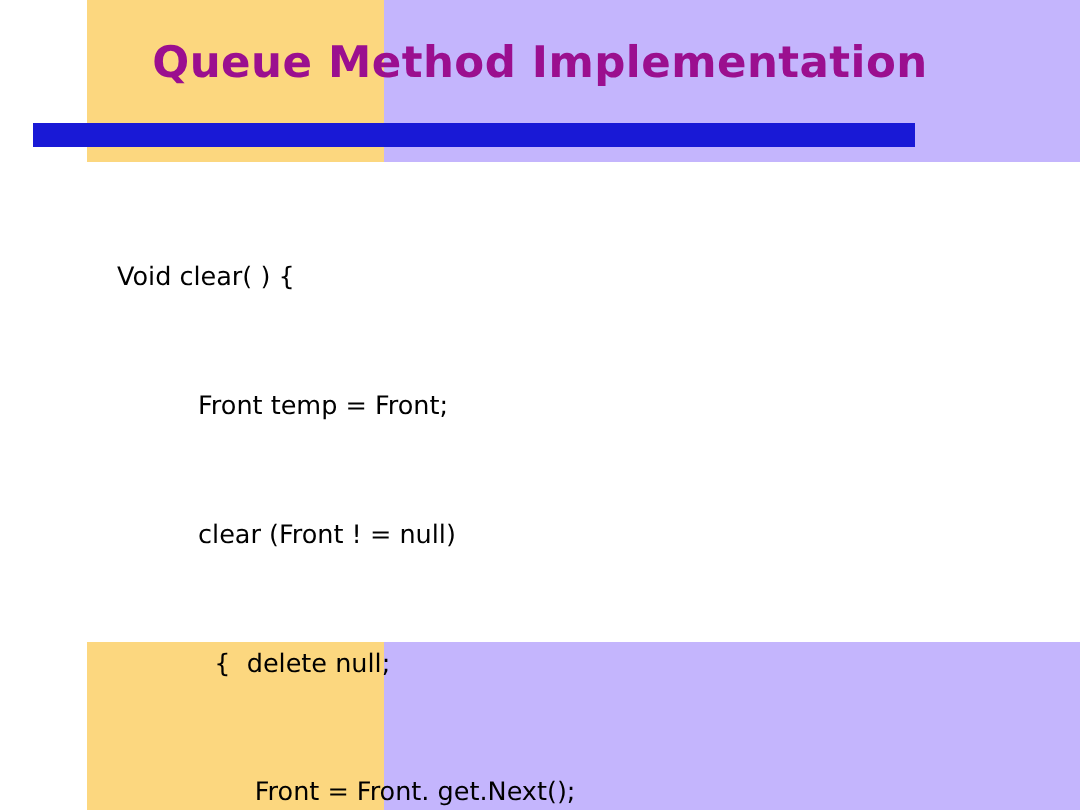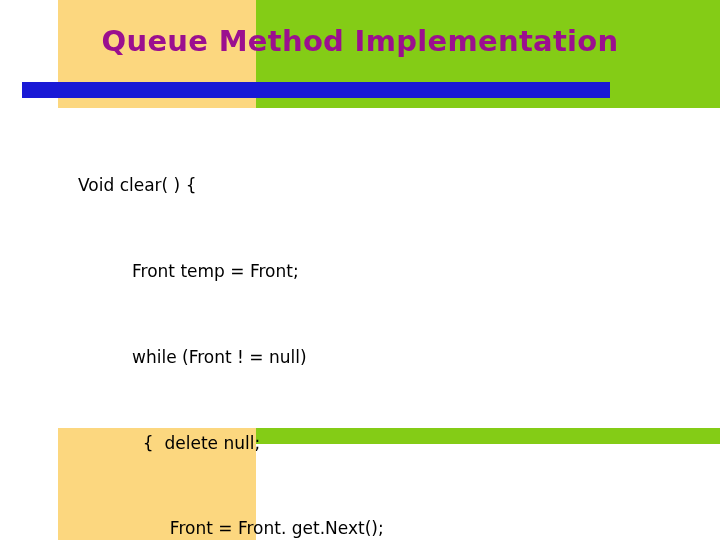--- a/index.html
+++ b/index.html
@@ -9,22 +9,22 @@
   body {
     width: 720px;
     height: 540px;
     overflow: hidden;
     background: #ffffff;
     font-family: "DejaVu Sans", sans-serif;
   }
   .slide {
     position: relative;
     width: 720px;
-    height: 444px;
-    background: #84cc16;
+    height: 540px;
+    background: #c4b5fd;
   }
   
   .left-band {
     position: absolute;
     left: 58px;
     top: 0;
     width: 198px;
     height: 540px;
     background: #fcd77f;
   }
@@ -93,21 +93,21 @@
 
   <div class="title">Queue Method Implementation</div>
 
   <div class="blue-bar"></div>
 
   <div class="body-panel"></div>
 
   <div class="code">
     <div class="code-line">Void clear( ) {</div>
     <div class="code-line">          Front temp = Front;</div>
-    <div class="code-line">          while (Front ! = null)</div>
+    <div class="code-line">          clear (Front ! = null)</div>
     <div class="code-line">            {  delete null;</div>
     <div class="code-line">                 Front = Front. get.Next();</div>
     
     
     
     
     
   </div>
 
 </div>

